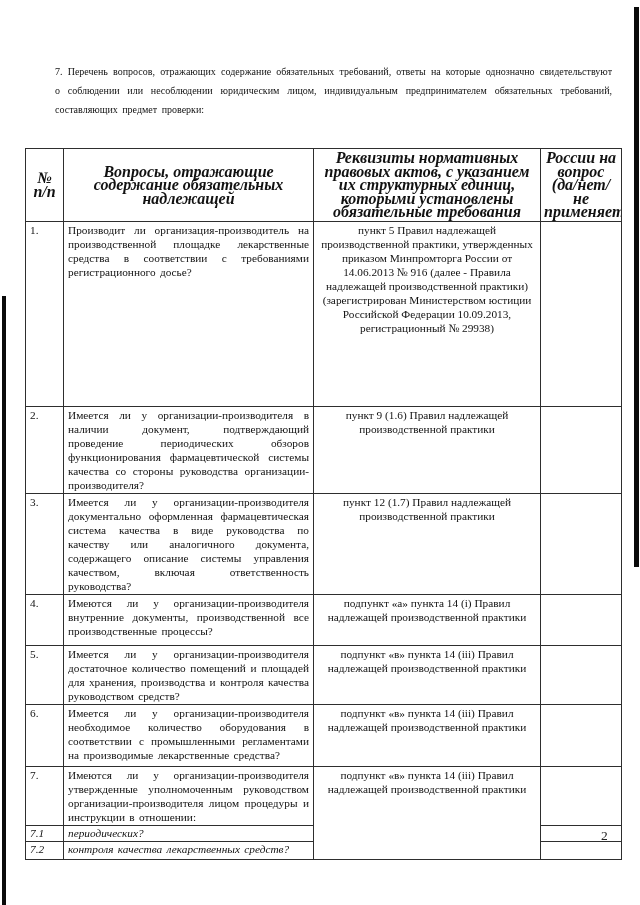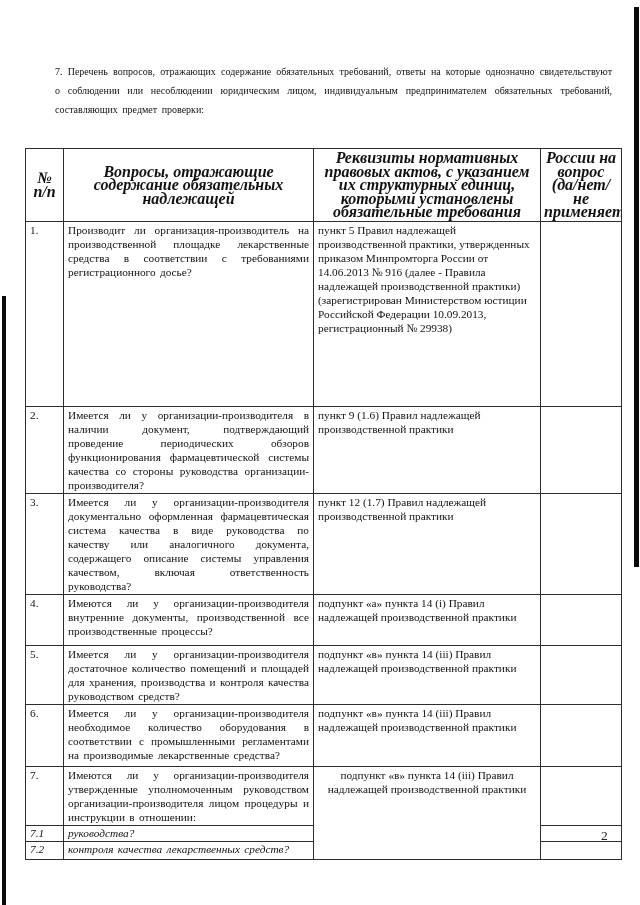--- a/index.html
+++ b/index.html
@@ -74,20 +74,21 @@
   td.c-num {
     padding-left: 7px;
     padding-top: 2px;
   }
   td.c-q {
     text-align: justify;
     word-spacing: 1.5px;
     padding: 2px 6px 1px 7px;
   }
   td.c-ref {
+    text-align: center;
     padding: 2px 3px;
   }
   td.c-ref-mid {
     text-align: center;
     vertical-align: middle;
     padding: 2px 3px;
   }
   td.c-ans {
     padding: 0;
   }
@@ -182,21 +183,21 @@
 
     <tr class="r7">
       <td class="c-num">7.</td>
       <td class="c-q">Имеются ли у организации-производителя утвержденные уполномоченным руководством организации-производителя лицом процедуры и инструкции в отношении:</td>
       <td class="c-ref-mid" rowspan="3">подпункт «в» пункта 14 (iii) Правил надлежащей производственной практики</td>
       <td class="c-ans"></td>
     </tr>
 
     <tr class="r71">
       <td class="c-num">7.1</td>
-      <td class="c-q">руководства?</td>
+      <td class="c-q">периодических?</td>
       <td class="c-ans"></td>
     </tr>
 
     <tr class="r72">
       <td class="c-num">7.2</td>
       <td class="c-q">контроля качества лекарственных средств?</td>
       <td class="c-ans"></td>
     </tr>
   </tbody>
 </table>

